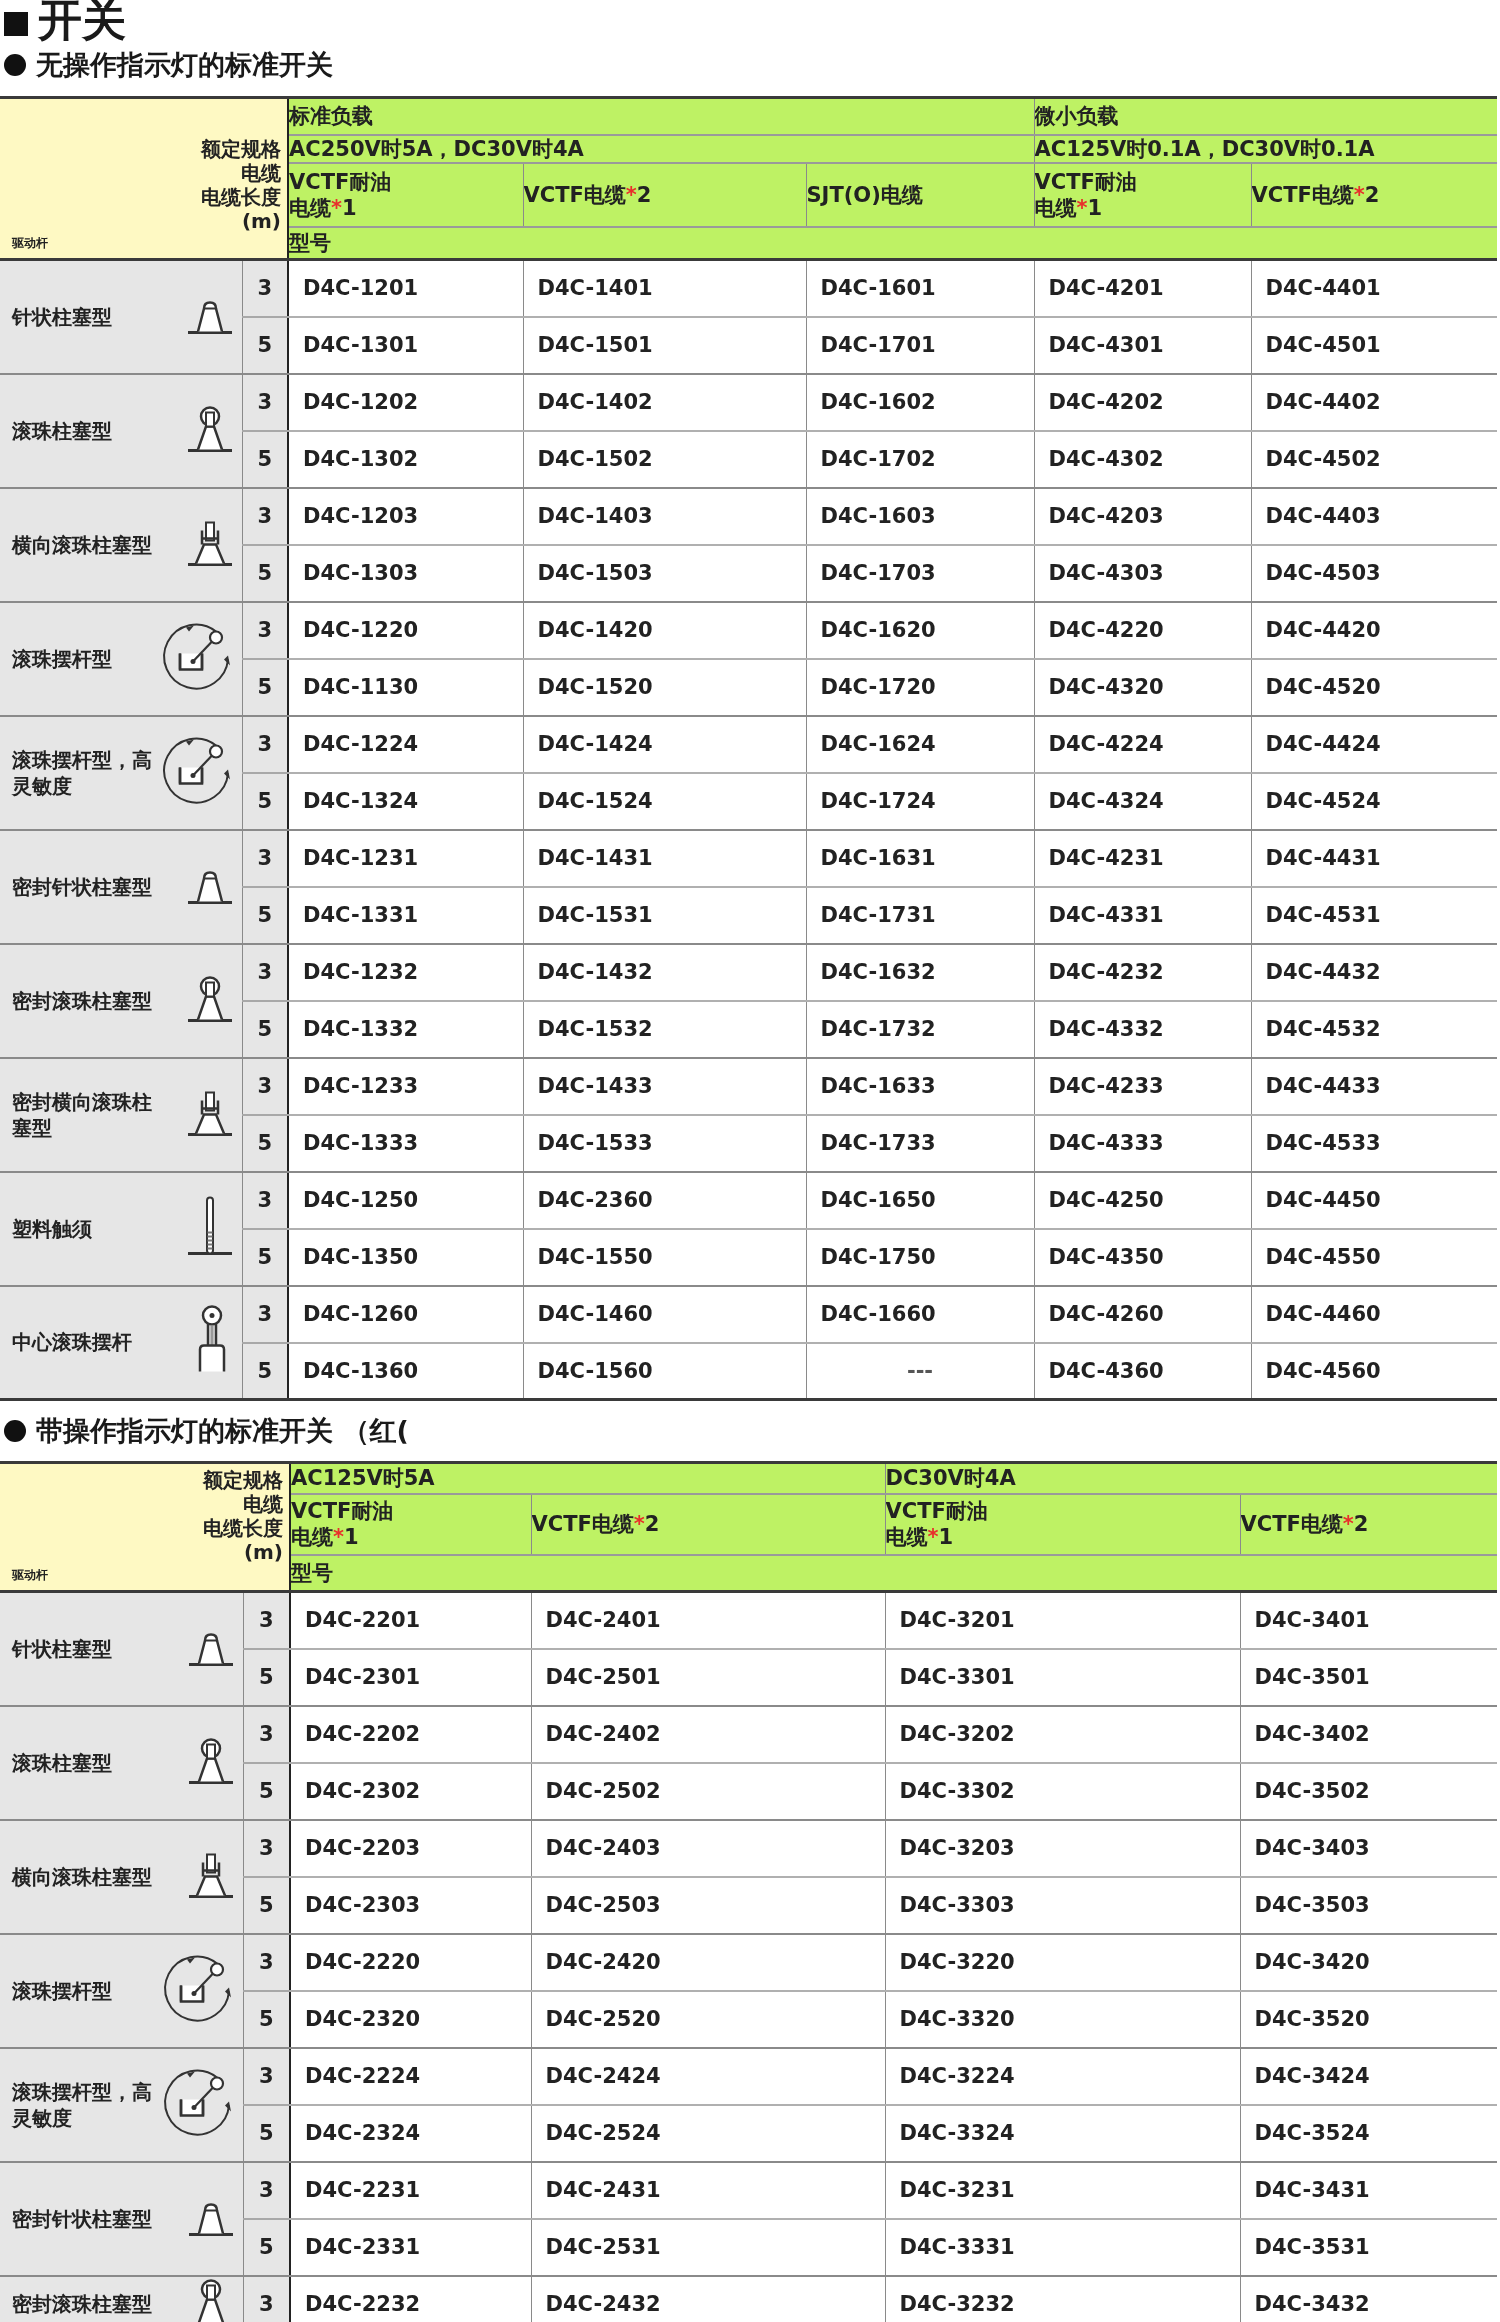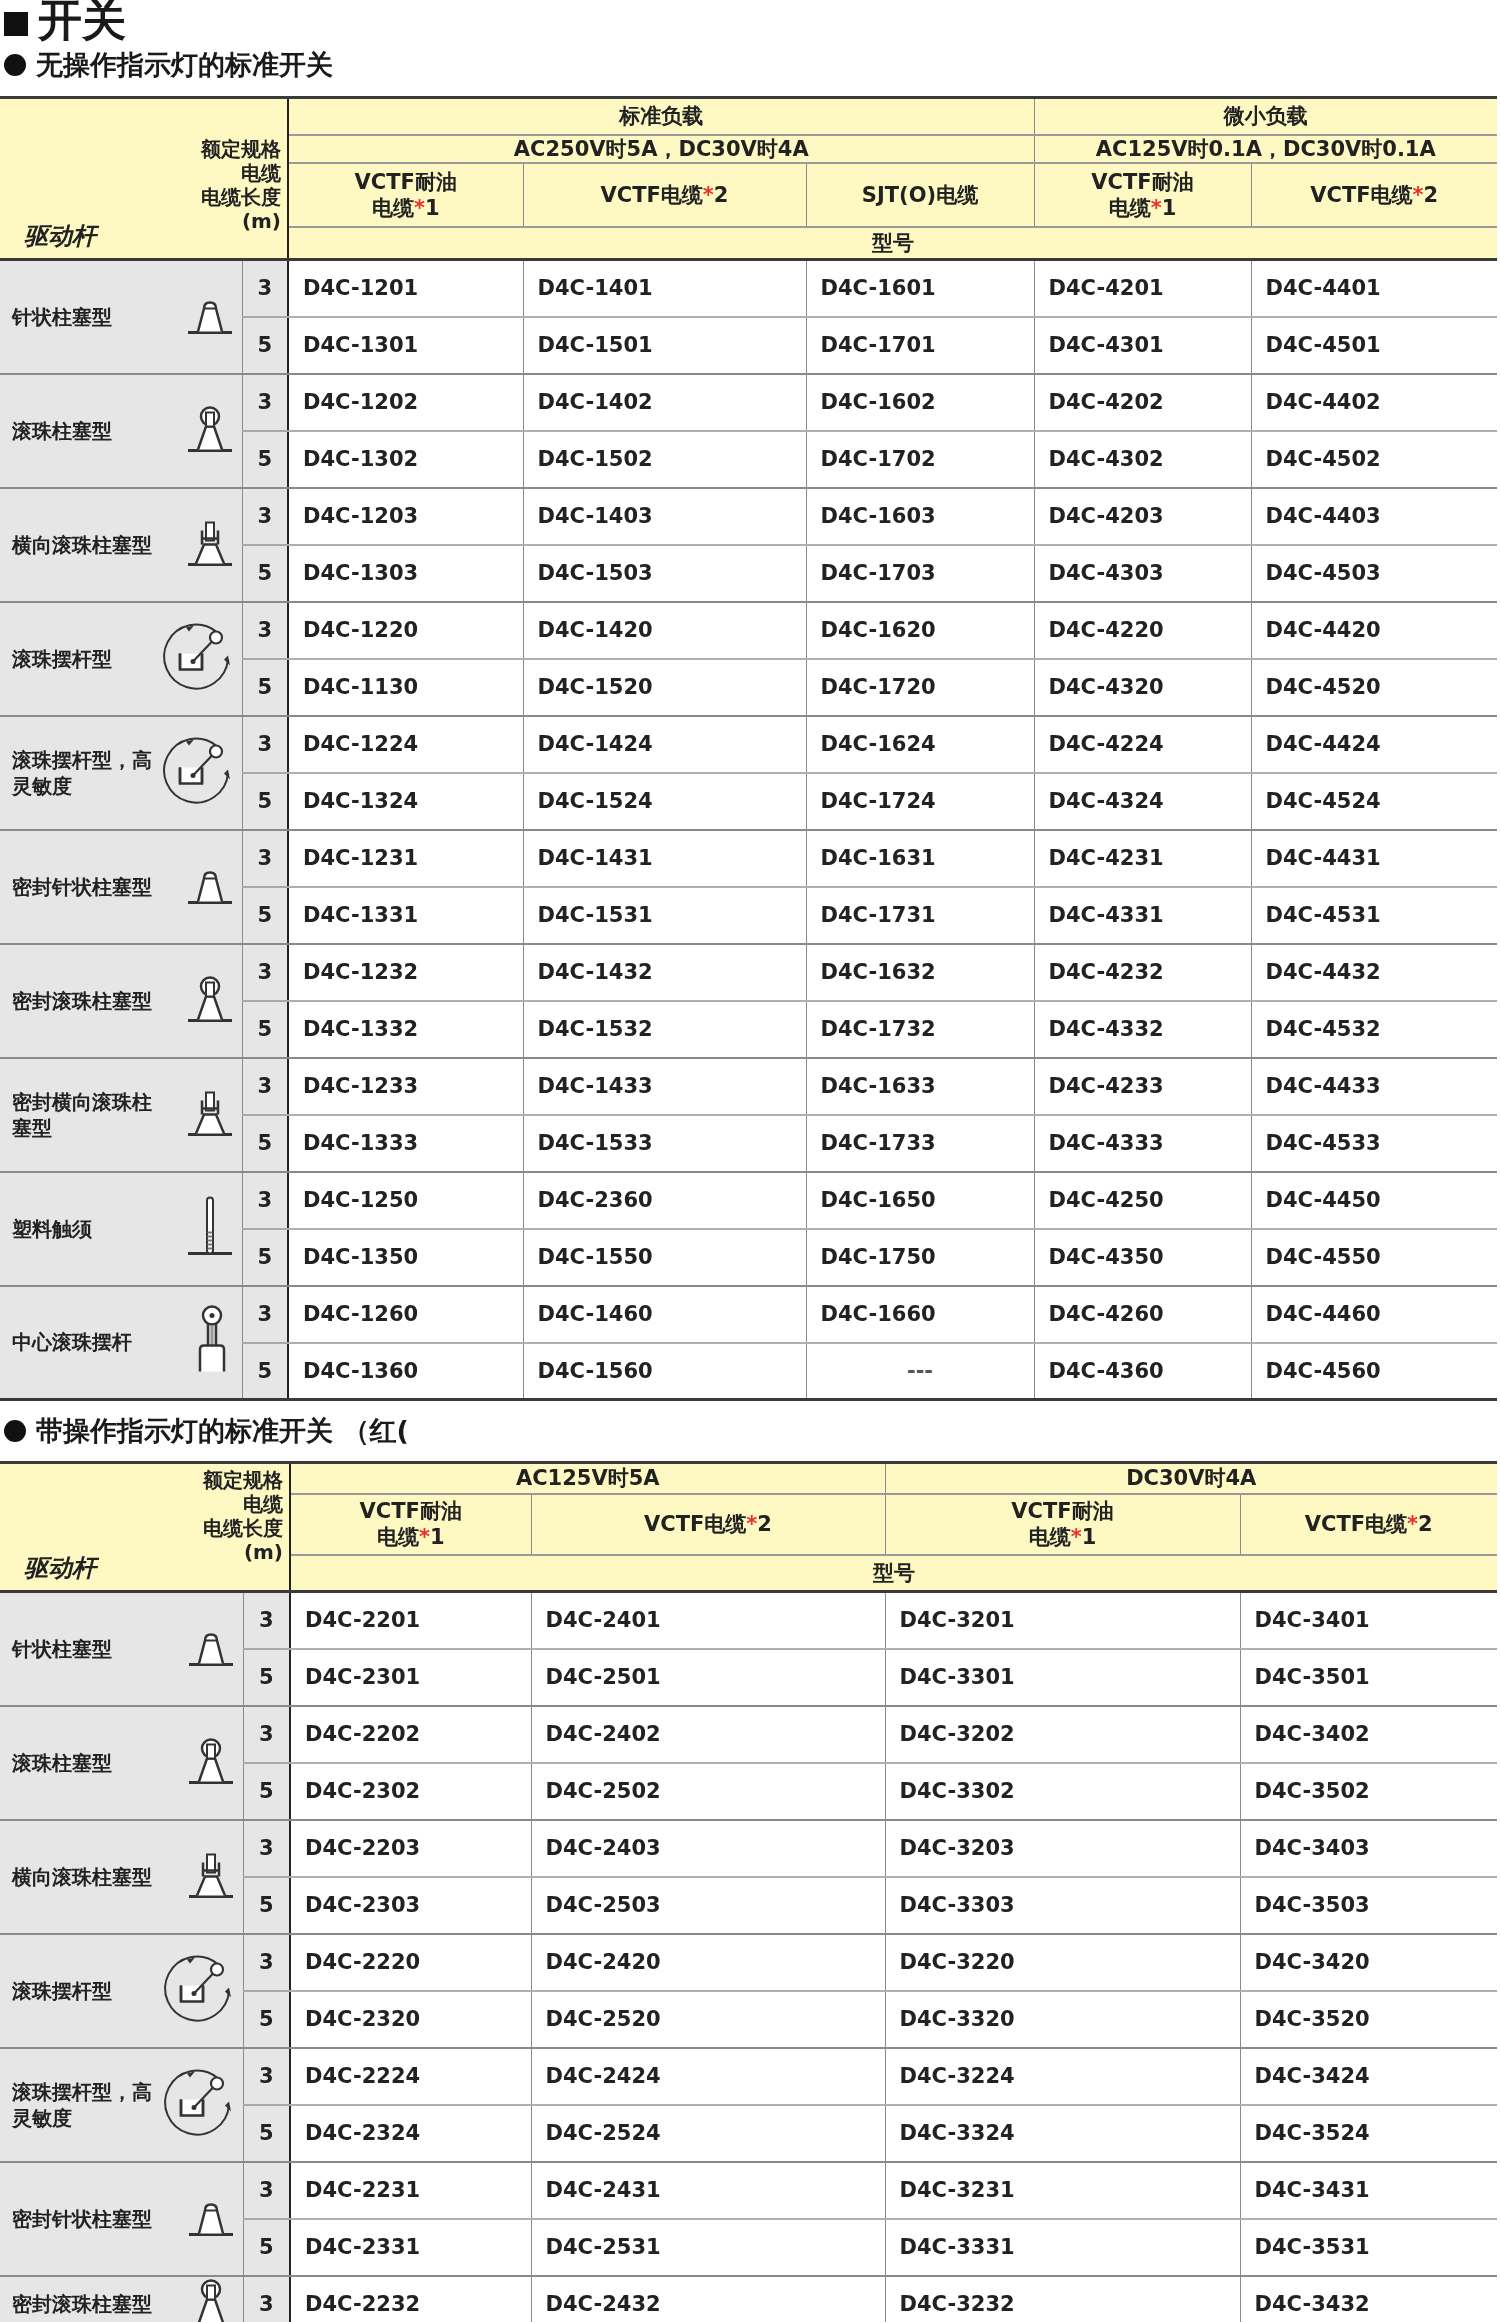--- a/index.html
+++ b/index.html
@@ -5,26 +5,26 @@
   html, body { margin:0; padding:0; background:#ffffff; }
   body { width:1500px; height:2322px; overflow:hidden; position:relative;
          font-family:"DejaVu Sans","Liberation Sans",sans-serif; color:#1a1a1a; }
   .title { position:absolute; left:4px; top:2px; font-size:44px; line-height:36px; font-weight:bold; }
   .title .sq { display:inline-block; width:24px; height:24px; background:#111; margin-right:10px; vertical-align:-1px; }
   .subtitle { position:absolute; left:4px; font-size:27px; line-height:34px; font-weight:bold; white-space:nowrap;text-align:center; }
   .subtitle .dot { display:inline-block; width:22px; height:22px; border-radius:50%; background:#111; margin-right:10px; vertical-align:-2px; }
   table.spec { position:absolute; left:0; border-collapse:collapse; table-layout:fixed; }
   table.spec td { padding:0; font-size:21px; font-weight:bold; color:#222; overflow:hidden; }
   table.spec tr.top td { border-top:3px solid #3a3a3a; }
-  .hd { background:#fef9c3; text-align:center; border-bottom:2px solid #9a9a9a; border-right:1.5px solid #8a8a8a; line-height:26px; }
+  .hd { background:#bef264; border-bottom:2px solid #9a9a9a; border-right:1.5px solid #8a8a8a; line-height:26px; }
   .hd.last { border-right:none; }
   .hd.model-row { border-bottom:3px solid #3a3a3a; }
   .corner { background:#fef9c3; border-right:2px solid #222; border-bottom:3px solid #3a3a3a; position:relative; vertical-align:top; }
   .corner .spec-lbl { position:absolute; right:6px; text-align:right; font-size:20px; line-height:24px; font-weight:bold; }
-  .corner .act-lbl { position:absolute; left:24px; bottom:6px; font-size:24px; font-weight:bold;font-style:italic; }
+  .corner .act-lbl { position:absolute; left:12px; bottom:6px; font-size:12px; font-weight:bold; }
   .star { color:#e8302c; }
   .lever { background:#e6e6e6; border-bottom:2px solid #8a8a8a; position:relative; vertical-align:middle; }
   .lever .name { position:absolute; left:12px; top:50%; transform:translateY(-50%); font-size:20px; line-height:26px; font-weight:bold; }
   .lever .ico { position:absolute; right:4px; top:50%; transform:translateY(-50%); }
   .len { background:#e6e6e6; text-align:center; border-left:1.5px solid #8a8a8a; border-right:2px solid #222; font-size:21px; }
   .len.r3 { border-bottom:2px solid #a8a8a8; }
   .len.r5 { border-bottom:2px solid #8a8a8a; }
   .cell { background:#fff; border-right:1.5px solid #8a8a8a; padding-left:14px !important; font-size:21px; }
   .cell.last { border-right:none; }
   .cell.r3 { border-bottom:2px solid #b0b0b0; }

